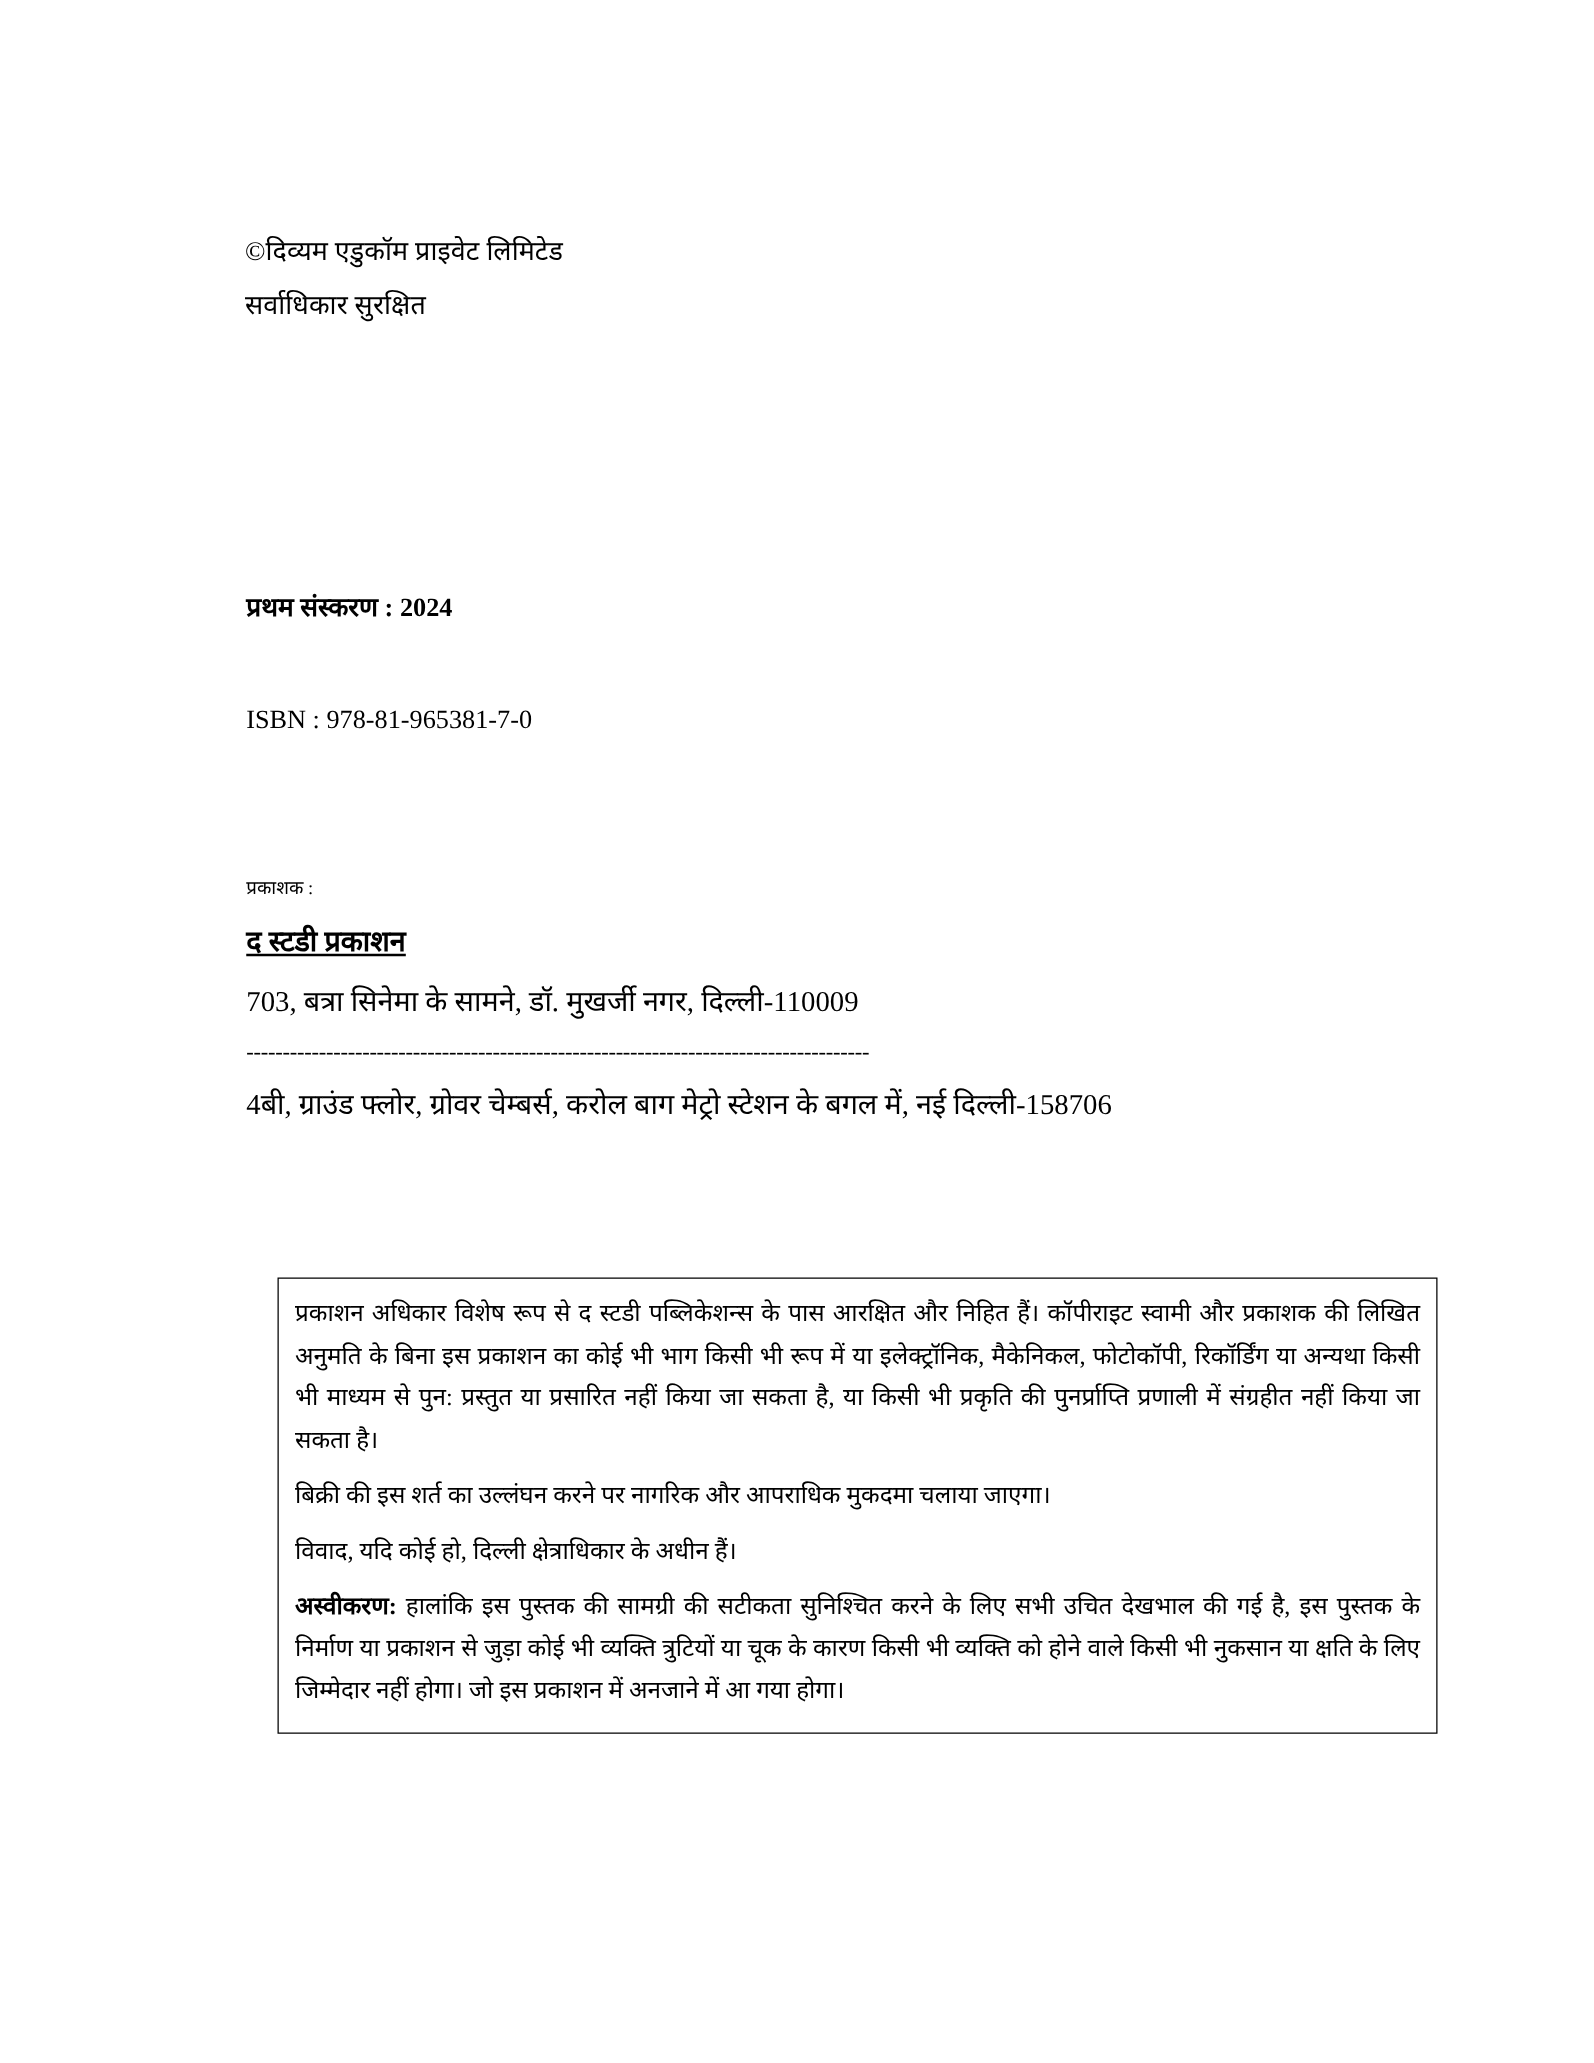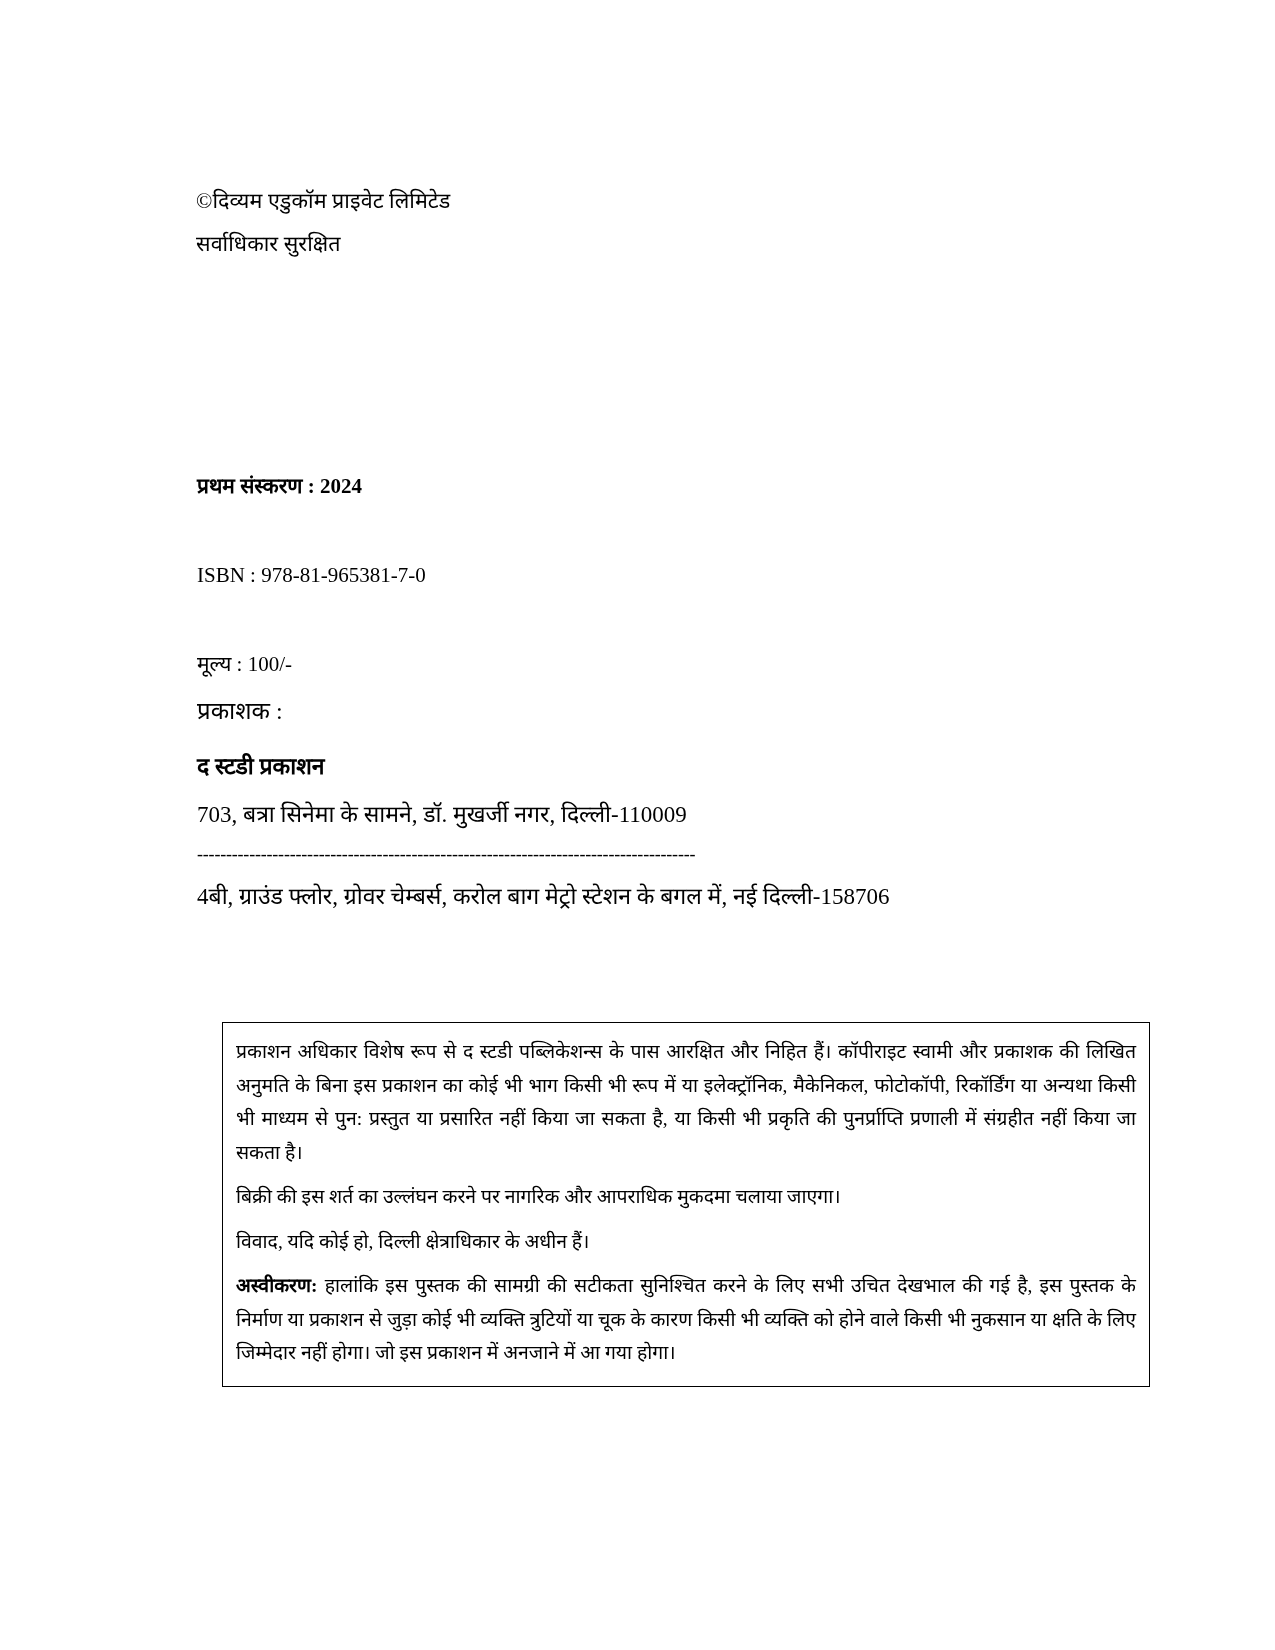--- a/index.html
+++ b/index.html
@@ -57,29 +57,30 @@
   }
 
   
   .publisher-block {
     position: absolute;
     left: 139px;
     top: 695px;
     width: 980px;
   }
   .publisher-label {
-    font-size: 24px;
+    font-size: 15px;
     line-height: 32px;
-    margin-bottom: 20px;
+    margin-bottom: 7px;
   }
   .publisher-name {
     font-size: 23px;
     font-weight: bold;
     line-height: 40px;
     margin-bottom: 8px;
+    text-decoration: underline;
   }
   .publisher-address {
     font-size: 23px;
     font-weight: normal;
     line-height: 40px;
     white-space: nowrap;
   }
   .address-divider {
     font-size: 18px;
     line-height: 26px;
@@ -121,21 +122,20 @@
 <div class="page">
 
   <div class="copyright-block">
     <div class="copyright-line">©दिव्यम एडुकॉम प्राइवेट लिमिटेड</div>
     <div class="copyright-line">सर्वाधिकार सुरक्षित</div>
   </div>
 
   <div class="edition-block">
     <div class="edition-line first"><span>प्रथम संस्करण : </span><span>2024</span></div>
     <div class="edition-line isbn">ISBN : 978-81-965381-7-0</div>
-    <div class="edition-line price">मूल्य : 100/-</div>
   </div>
 
   <div class="publisher-block">
     <div class="publisher-label">प्रकाशक :</div>
     <div class="publisher-name">द स्टडी प्रकाशन</div>
     <div class="publisher-address">703, बत्रा सिनेमा के सामने, डॉ. मुखर्जी नगर, दिल्ली-110009</div>
     <div class="address-divider">--------------------------------------------------------------------------------------</div>
     <div class="publisher-address">4बी, ग्राउंड फ्लोर, ग्रोवर चेम्बर्स, करोल बाग मेट्रो स्टेशन के बगल में, नई दिल्ली-158706</div>
   </div>
 

